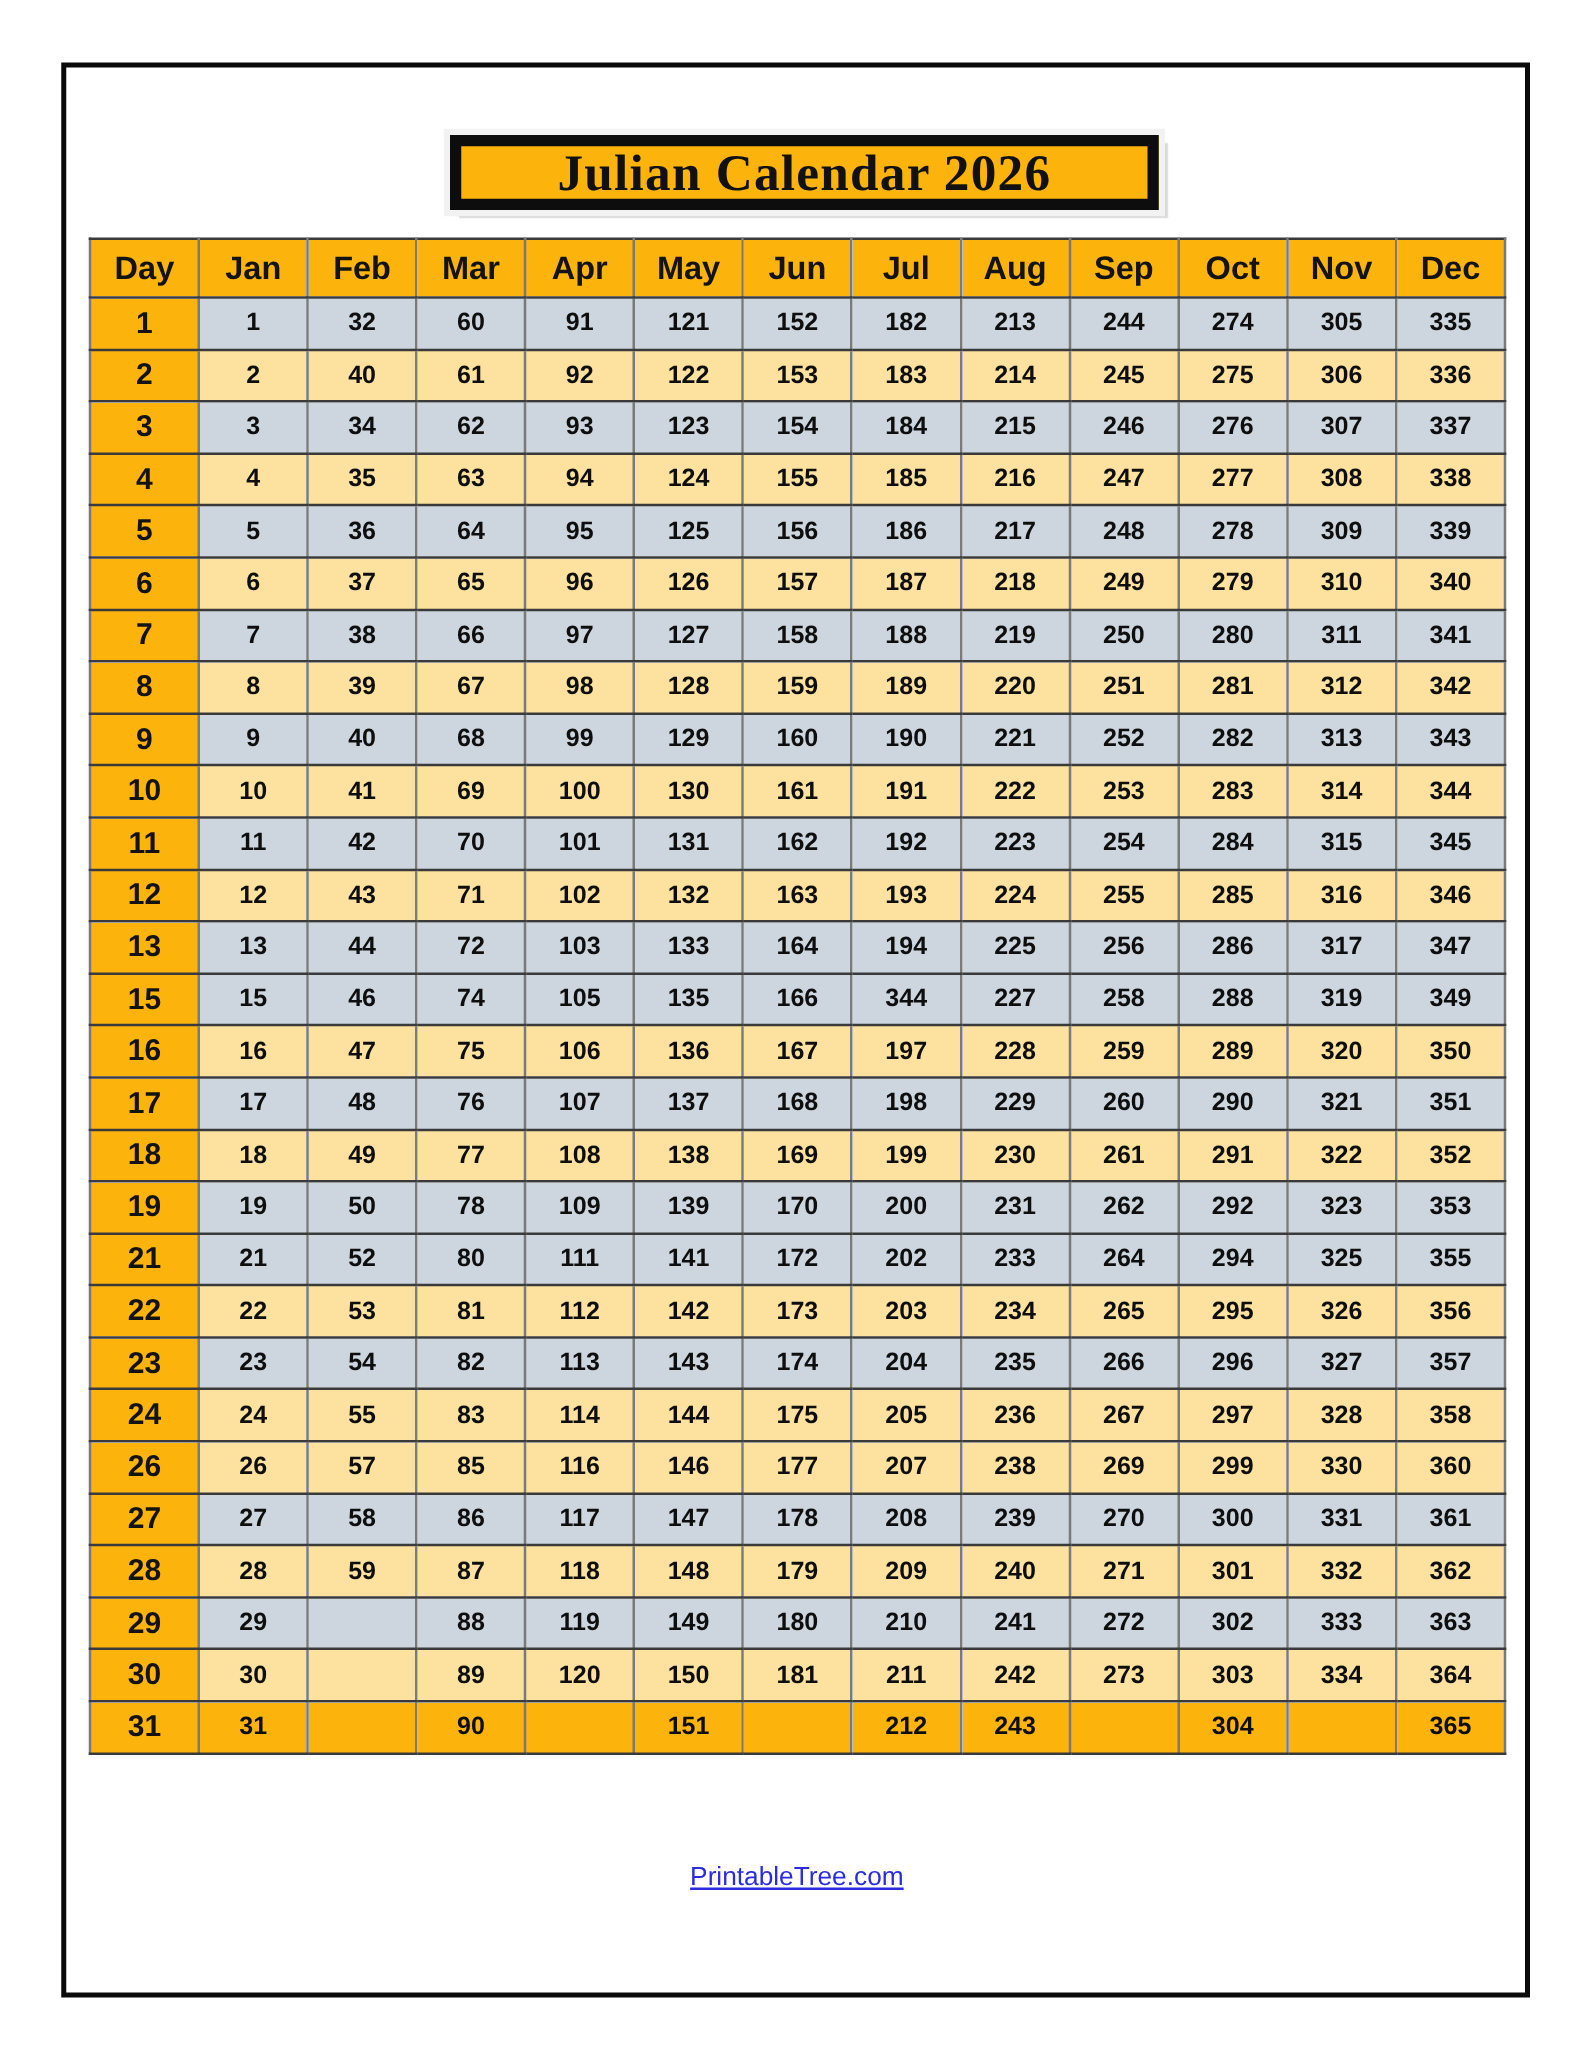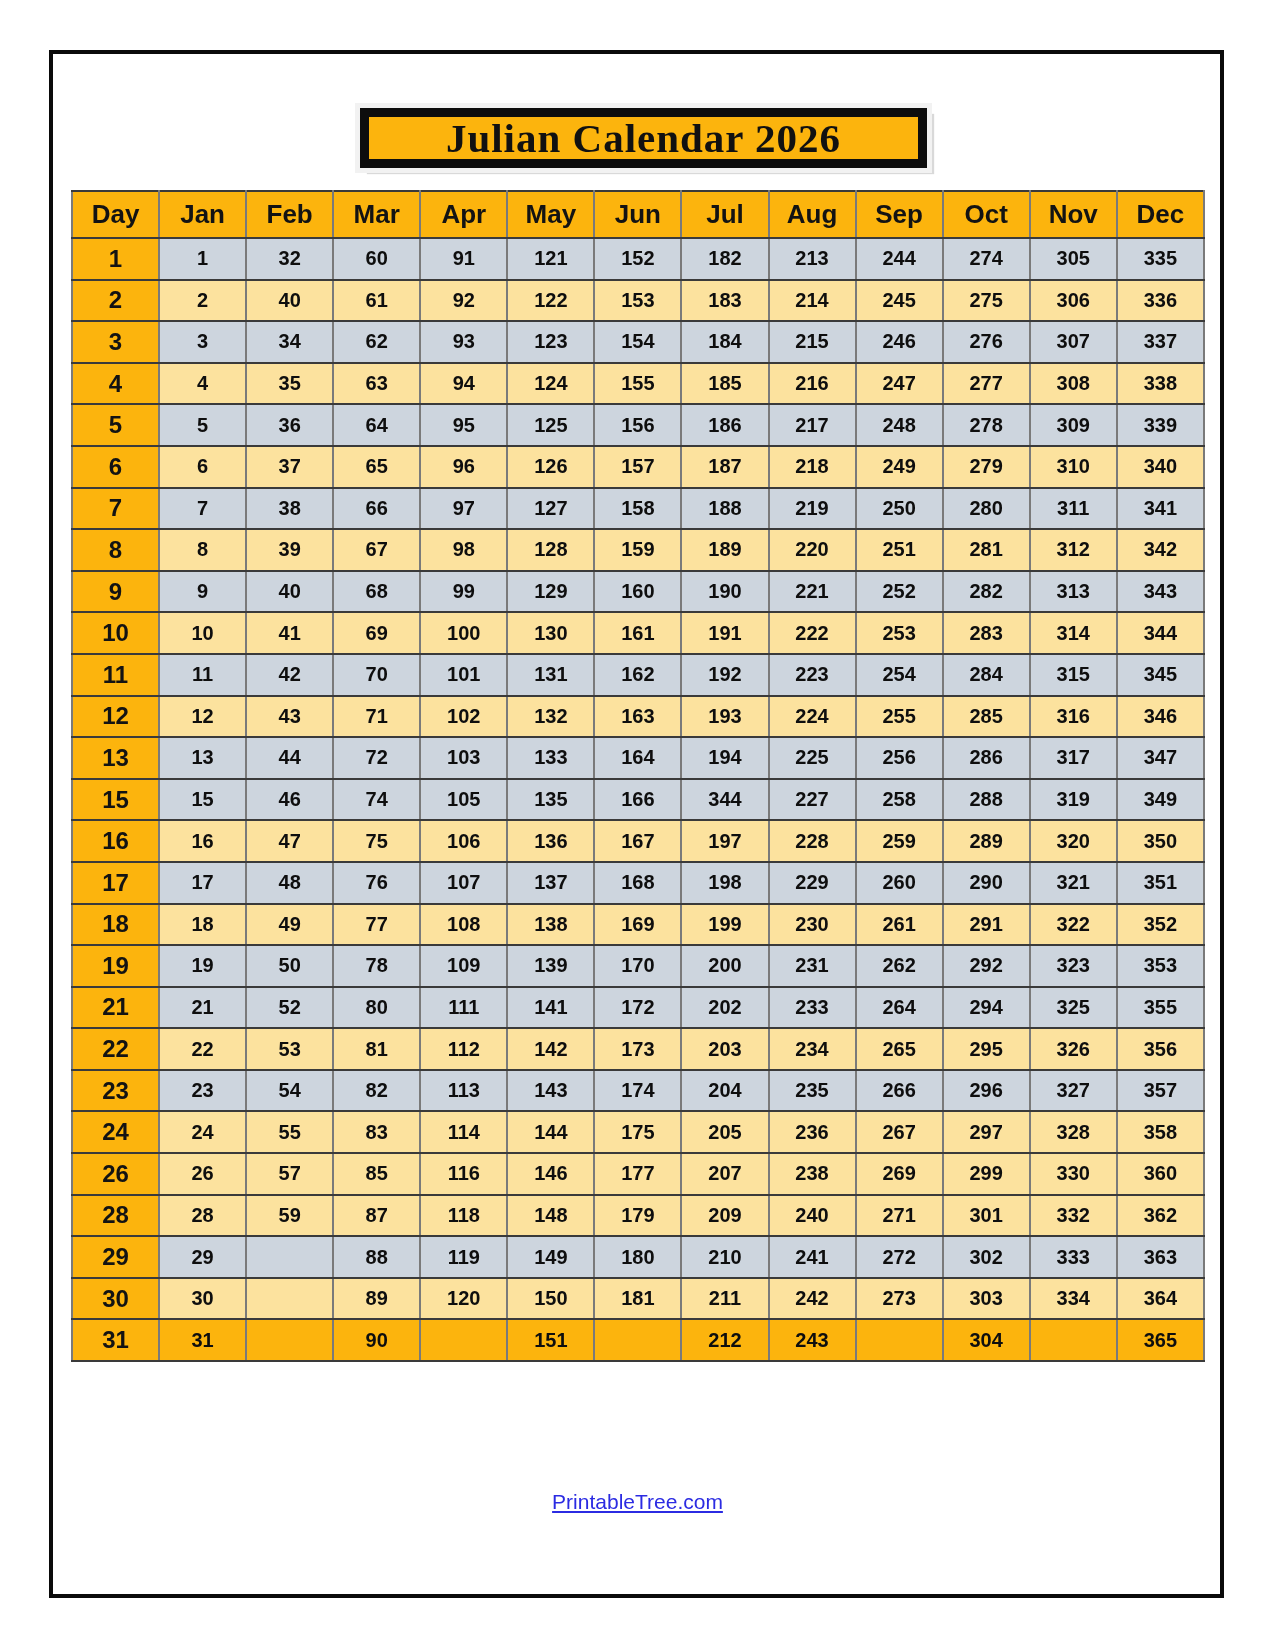--- a/index.html
+++ b/index.html
@@ -465,20 +465,35 @@
         <td>116</td>
         <td>146</td>
         <td>177</td>
         <td>207</td>
         <td>238</td>
         <td>269</td>
         <td>299</td>
         <td>330</td>
         <td>360</td>
       </tr>
+      <tr class="row-gray">
+        <th class="day-cell">27</th>
+        <td>27</td>
+        <td>58</td>
+        <td>86</td>
+        <td>117</td>
+        <td>147</td>
+        <td>178</td>
+        <td>208</td>
+        <td>239</td>
+        <td>270</td>
+        <td>300</td>
+        <td>331</td>
+        <td>361</td>
+      </tr>
       <tr class="row-yellow">
         <th class="day-cell">28</th>
         <td>28</td>
         <td>59</td>
         <td>87</td>
         <td>118</td>
         <td>148</td>
         <td>179</td>
         <td>209</td>
         <td>240</td>

